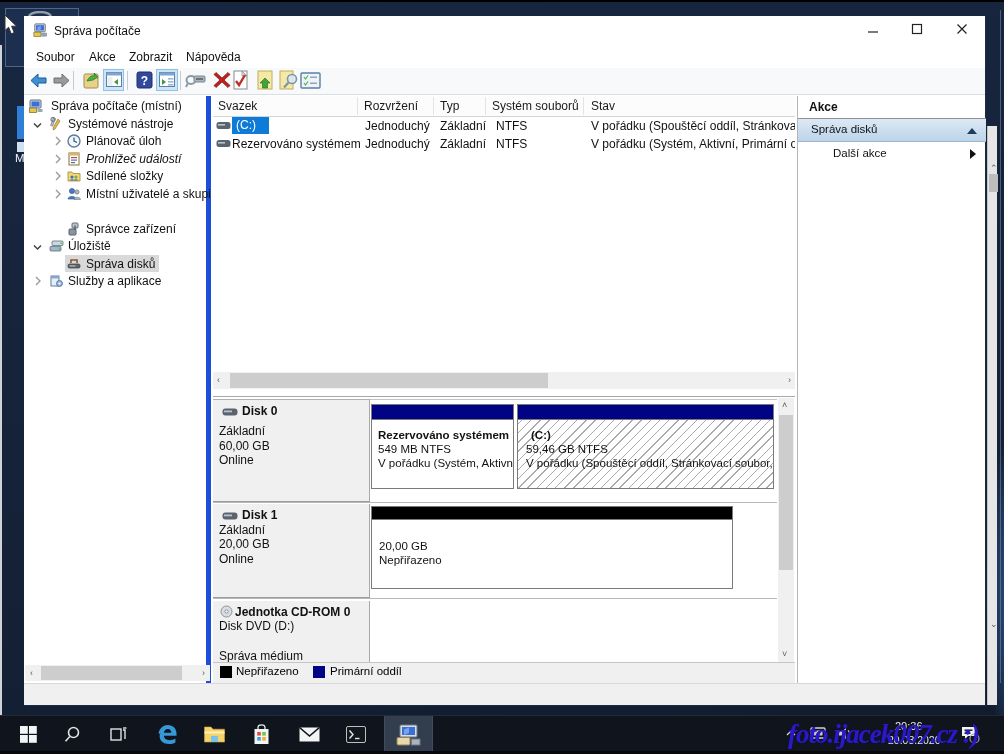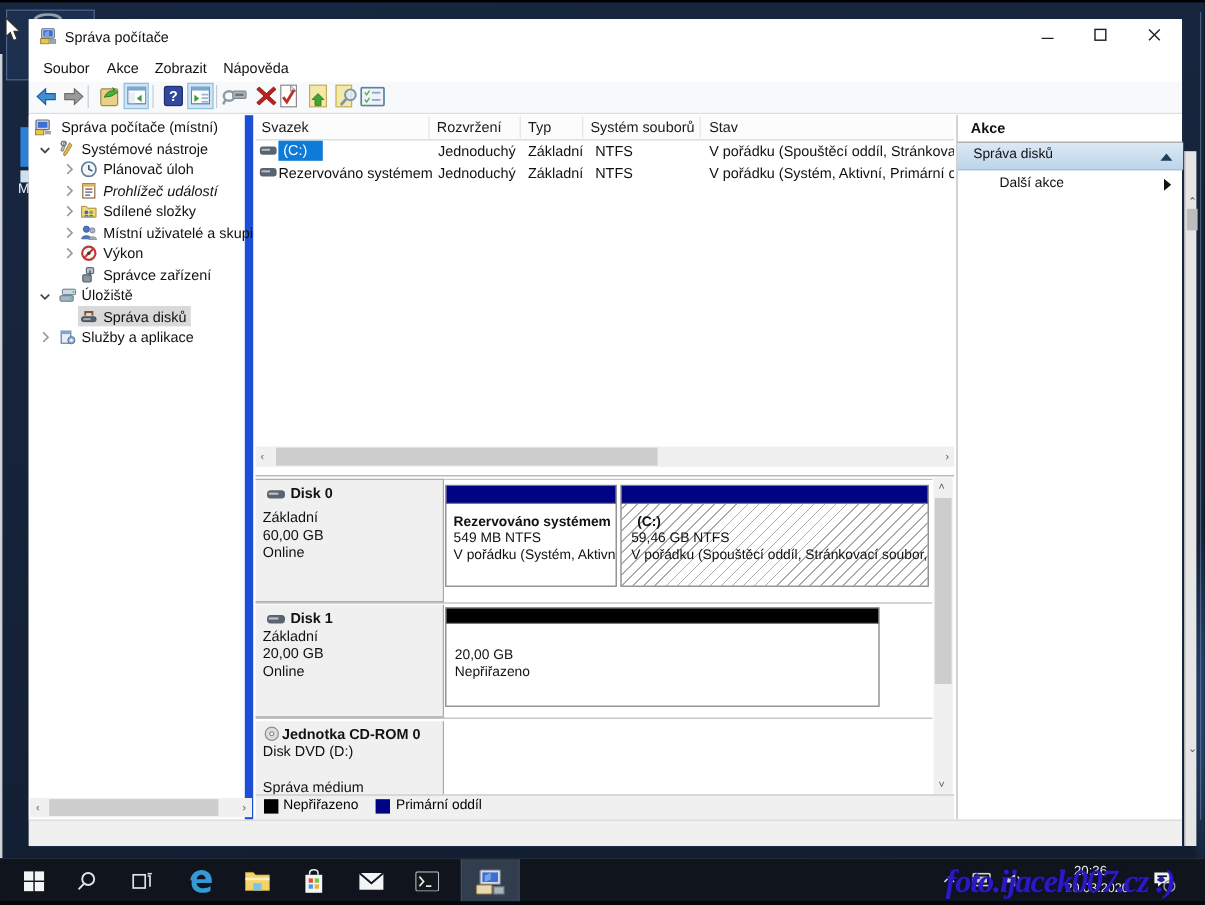--- a/index.html
+++ b/index.html
@@ -20,21 +20,21 @@
 
   #win { left:24px; top:16px; width:961px; height:689px; background:#fff; box-shadow:1px 1px 0 rgba(30,45,70,0.9); }
 
   .ttxt { font-size:12px; color:#111; }
   #titlebar { left:0; top:0; width:961px; height:29px; background:#fff; }
   #menubar  { left:0; top:29px; width:961px; height:23px; background:#fff; font-size:12px; color:#111; }
   #toolbar  { left:0; top:52px; width:961px; height:27px; background:#f7f9fb; border-bottom:1px solid #d9dee3; }
   .tsep { position:absolute; top:3px; width:1px; height:19px; background:#c5ccd4; }
 
   #content { left:0; top:80px; width:961px; height:587px; background:#fff; }
-  #treepane { position:absolute; left:0; top:0; width:187px; height:587px; background:#fff; border-right:7px solid #1d4ed8; }
+  #treepane { position:absolute; left:0; top:0; width:187px; height:587px; background:#fff; border-right:5px solid #1d4ed8; }
   .trow { position:absolute; height:17px; font-size:12px; color:#111; white-space:nowrap; }
   .chev  { position:absolute; width:10px; height:10px; }
   #centerpane { position:absolute; left:189px; top:0; width:582px; height:587px; background:#fff; }
   #akcepane { position:absolute; left:773px; top:0; width:188px; height:587px; background:#fff; border-left:1px solid #b5b5b5; }
 
   #botstrip { left:0; top:667px; width:961px; height:22px; background:#f0f0f0; border-top:1px solid #d8d8d8; }
 
   
   .sb { background:#f0f0f0; }
   .sbthumb { position:absolute; background:#cdcdcd; }
@@ -257,31 +257,20 @@
           </svg>
         <svg class="abs" style="left:43px; top:1px;" width="14" height="14" viewBox="0 0 14 14">
             <circle cx="5" cy="4" r="2.6" fill="#4a78c4" stroke="#2d4f8a" stroke-width="0.6"></circle>
             <path d="M1,12 C1,8.5 9,8.5 9,12 Z" fill="#4a78c4" stroke="#2d4f8a" stroke-width="0.6"></path>
             <circle cx="10" cy="5" r="2.2" fill="#a8b2bc" stroke="#6e7a86" stroke-width="0.6"></circle>
             <path d="M7,12.5 C7,9.5 13.5,9.5 13.5,12.5 Z" fill="#a8b2bc" stroke="#6e7a86" stroke-width="0.6"></path>
           </svg>
         <span class="abs" style="left:62px; top:1px;">Místní uživatelé a skupiny</span>
       </div>
 
-      <div class="trow" style="left:0; top:107px; width:187px;">
-        <svg class="chev" style="left:29px; top:3px;" viewBox="0 0 10 10">
-            <path d="M3,1 L7,5 L3,9" fill="none" stroke="#9a9a9a" stroke-width="1.4"></path>
-          </svg>
-        <svg class="abs" style="left:43px; top:1px;" width="14" height="14" viewBox="0 0 14 14">
-            <circle cx="7" cy="7" r="5.5" fill="#f6f8fa" stroke="#c23a34" stroke-width="1.8"></circle>
-            <path d="M3.2,10.8 L10.8,3.2" stroke="#c23a34" stroke-width="1.8"></path>
-            <circle cx="7" cy="7" r="1.4" fill="#3a3a3a"></circle>
-          </svg>
-        <span class="abs" style="left:62px; top:1px;">Výkon</span>
-      </div>
 
       <div class="trow" style="left:0; top:125px; width:187px;">
         <svg class="abs" style="left:43px; top:1px;" width="14" height="14" viewBox="0 0 14 14">
             <rect x="5" y="1" width="6" height="5" rx="1" fill="#b9c2cc" stroke="#5f6c7a"></rect>
             <rect x="2" y="7" width="7" height="6" rx="1" fill="#8a959f" stroke="#57616b"></rect>
             <path d="M8,3.5 L8,8" stroke="#57616b" stroke-width="1.4"></path>
           </svg>
         <span class="abs" style="left:62px; top:1px;">Správce zařízení</span>
       </div>
 

